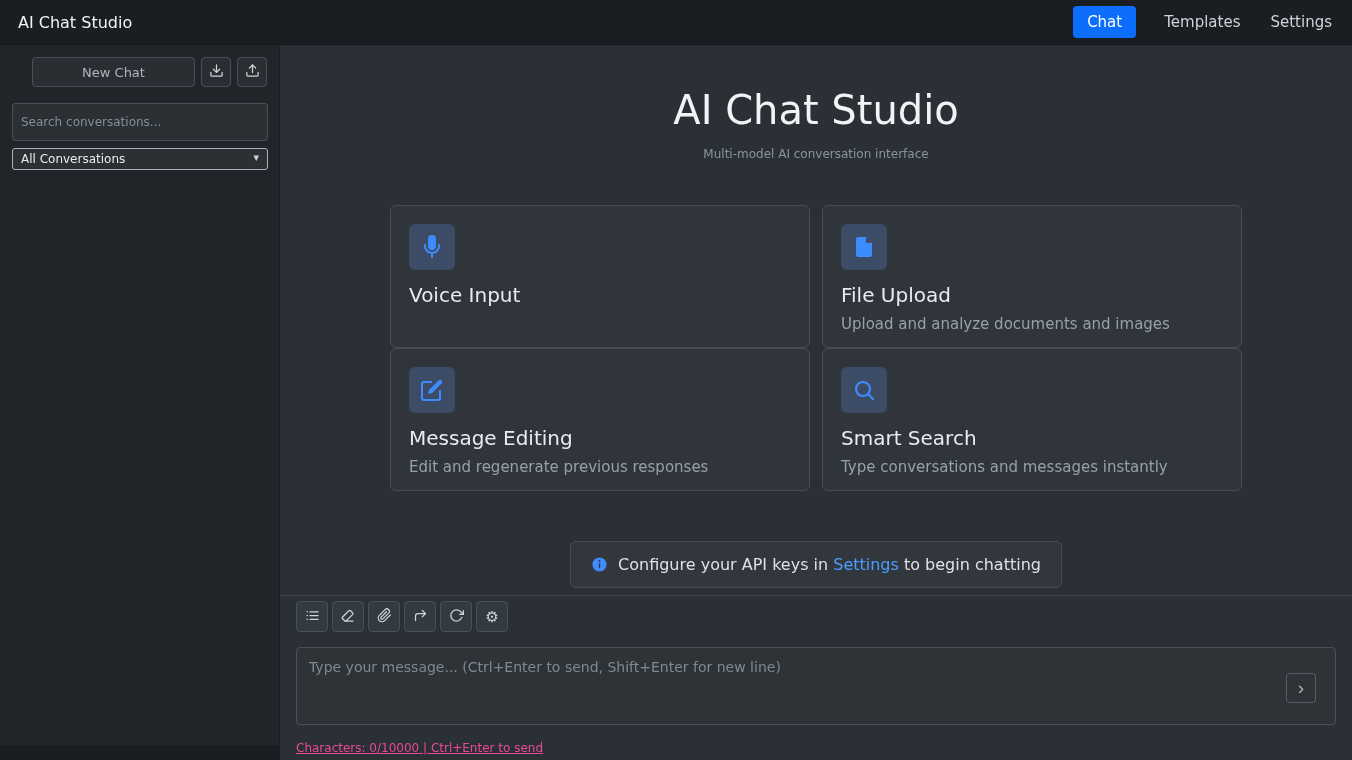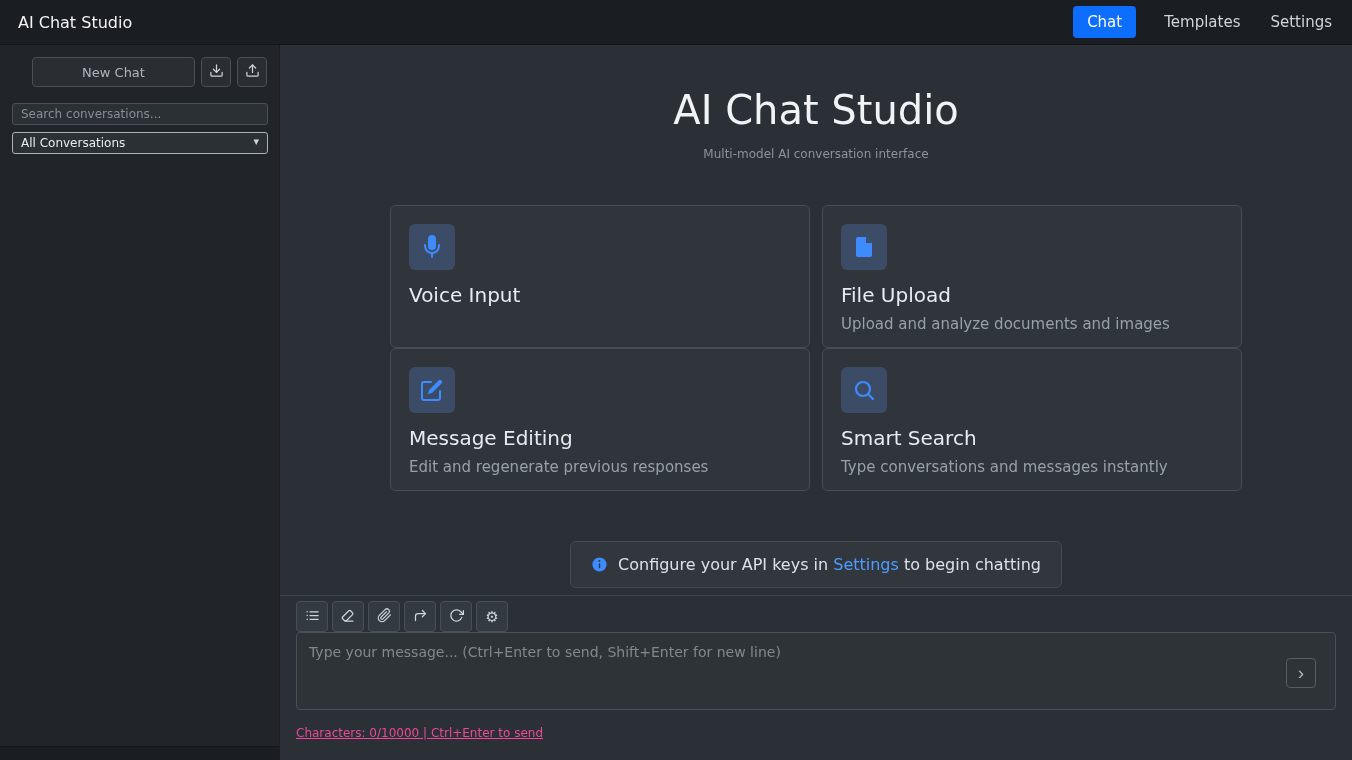--- a/index.html
+++ b/index.html
@@ -37,21 +37,21 @@
   }
   .icon-btn-sm {
     width: 30px; height: 30px; background: #2a2e33; border: 1px solid #495057;
     border-radius: 4px; color: #ced4da; display: flex; align-items: center; justify-content: center;
     cursor: pointer; padding: 0;
   }
   .icon-btn-sm svg { width: 15px; height: 15px; }
   .search-input {
     display: block; width: 256px; margin: 16px 12px 0 12px; height: 22px;
     background: #2b3035; border: 1px solid #495057; border-radius: 3px;
-    color: #22c55e; font-size: 12px; padding: 2px 8px; font-family: inherit;
+    color: #22c55e; font-size: 12px; padding: 18px 8px; font-family: inherit;
   }
   .search-input::placeholder { color: #868e96; }
   .select-wrap { position: relative; margin: 7px 12px 0 12px; }
   .conv-select {
     width: 256px; height: 22px; background: #2b3035; border: 1px solid #f8f9fa66;
     border: 1px solid #aab2ba; border-radius: 3px; color: #e9ecef; font-size: 12px;
     padding: 0 8px; font-family: inherit; appearance: none; -webkit-appearance: none;
   }
   .select-caret {
     position: absolute; right: 8px; top: 50%; transform: translateY(-58%);
@@ -98,21 +98,21 @@
     background: #2b3036; border-top: 1px solid #3f444b; padding: 0 16px;
   }
   .toolbar { display: flex; gap: 4px; margin-top: 5px; }
   .tool-btn {
     width: 32px; height: 31px; background: #343a41; border: 1px solid #4a5056;
     border-radius: 4px; color: #ced4da; display: flex; align-items: center; justify-content: center;
     cursor: pointer; padding: 0;
   }
   .tool-btn svg { width: 15px; height: 15px; }
   .tool-btn .glyph { font-size: 15px; line-height: 1; }
-  .input-wrap { position: relative; }
+  .input-wrap { position: relative; margin-top: 15px; }
   .msg-input {
     width: 100%; height: 78px; background: #2e3338; border: 1px solid #4a5056;
     border-radius: 4px; resize: none; color: #e9ecef; font-size: 14px;
     padding: 11px 56px 11px 12px; font-family: inherit;
   }
   .msg-input::placeholder { color: #81898f; }
   .send-btn {
     position: absolute; right: 20px; top: 50%; transform: translateY(-50%);
     width: 30px; height: 30px; background: transparent; border: 1px solid #565d64;
     border-radius: 4px; color: #aeb5bc; font-size: 19px; line-height: 1;

